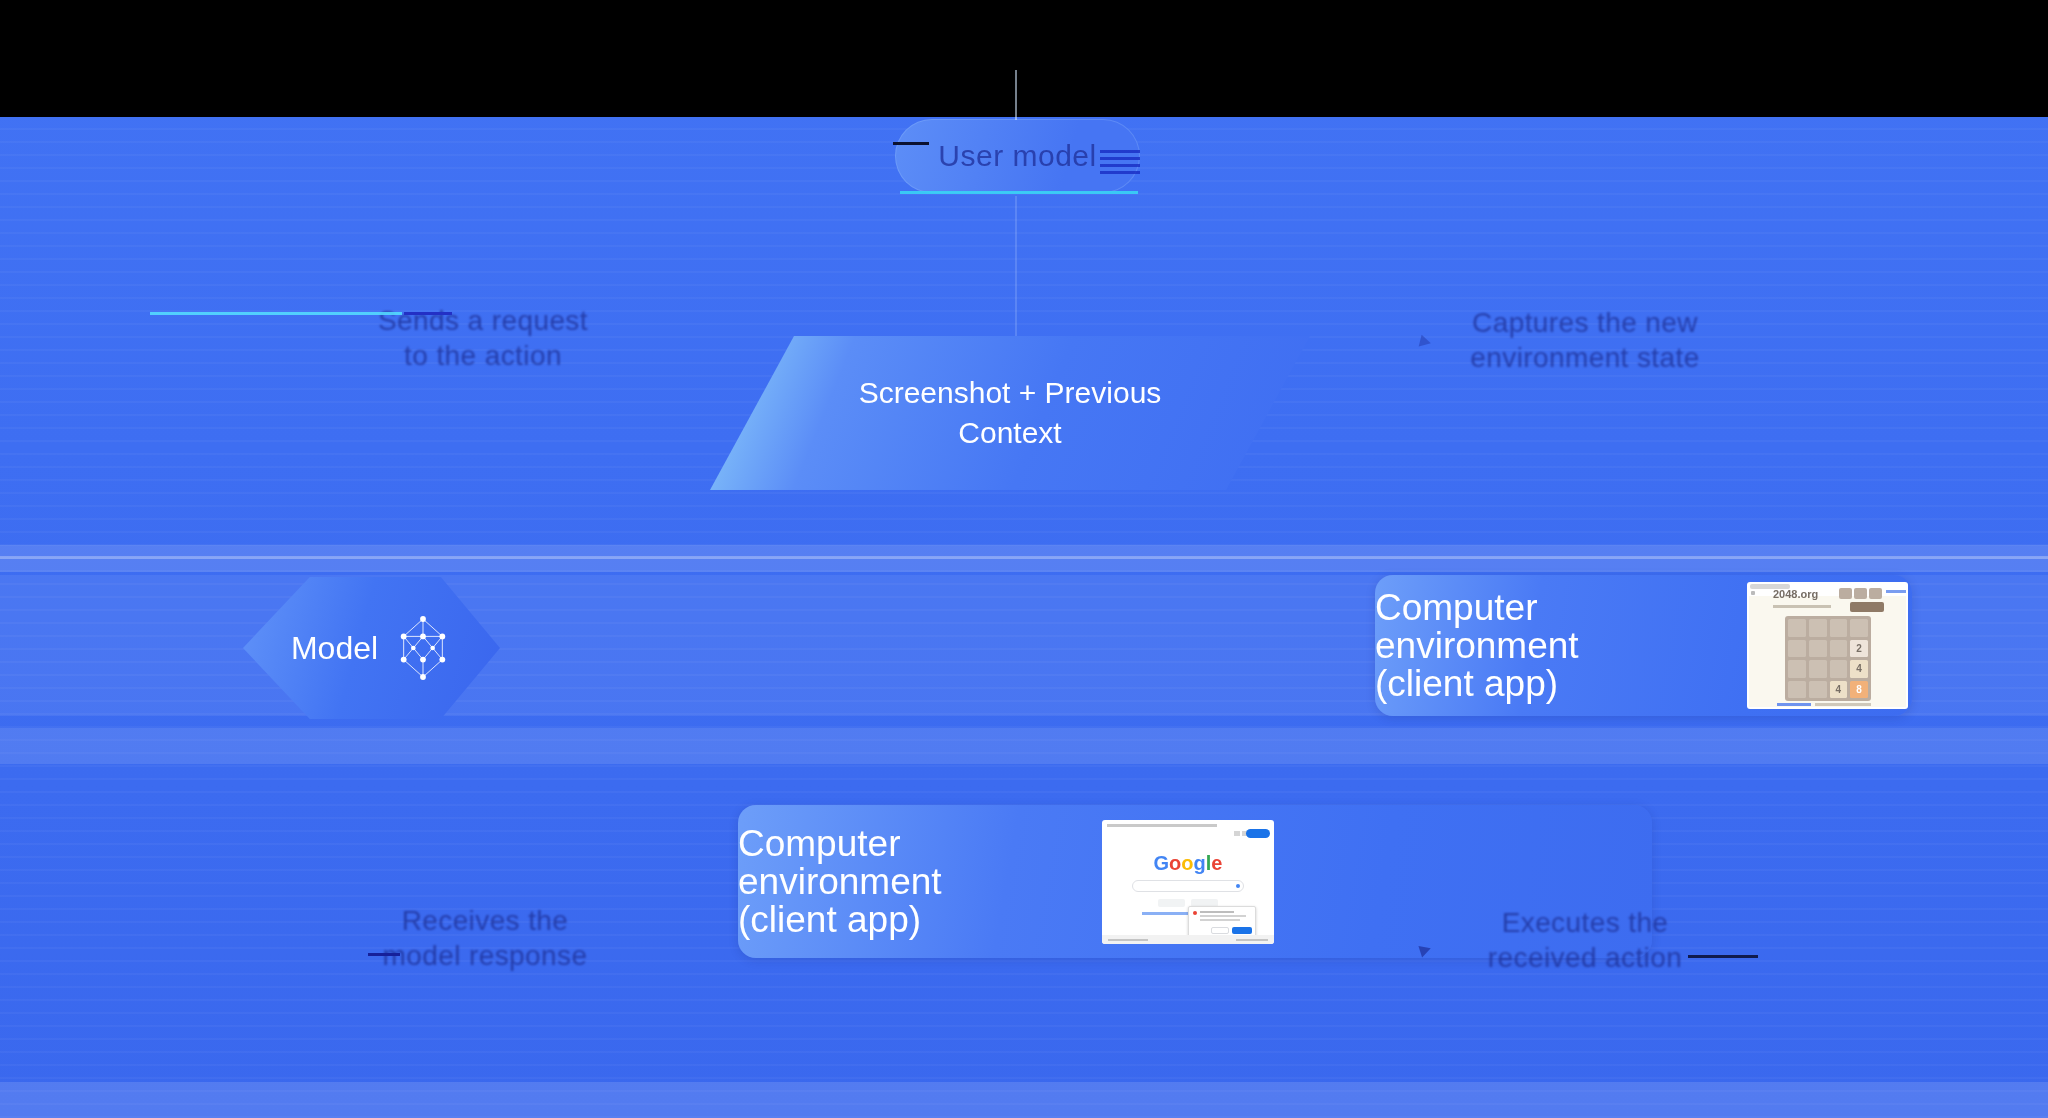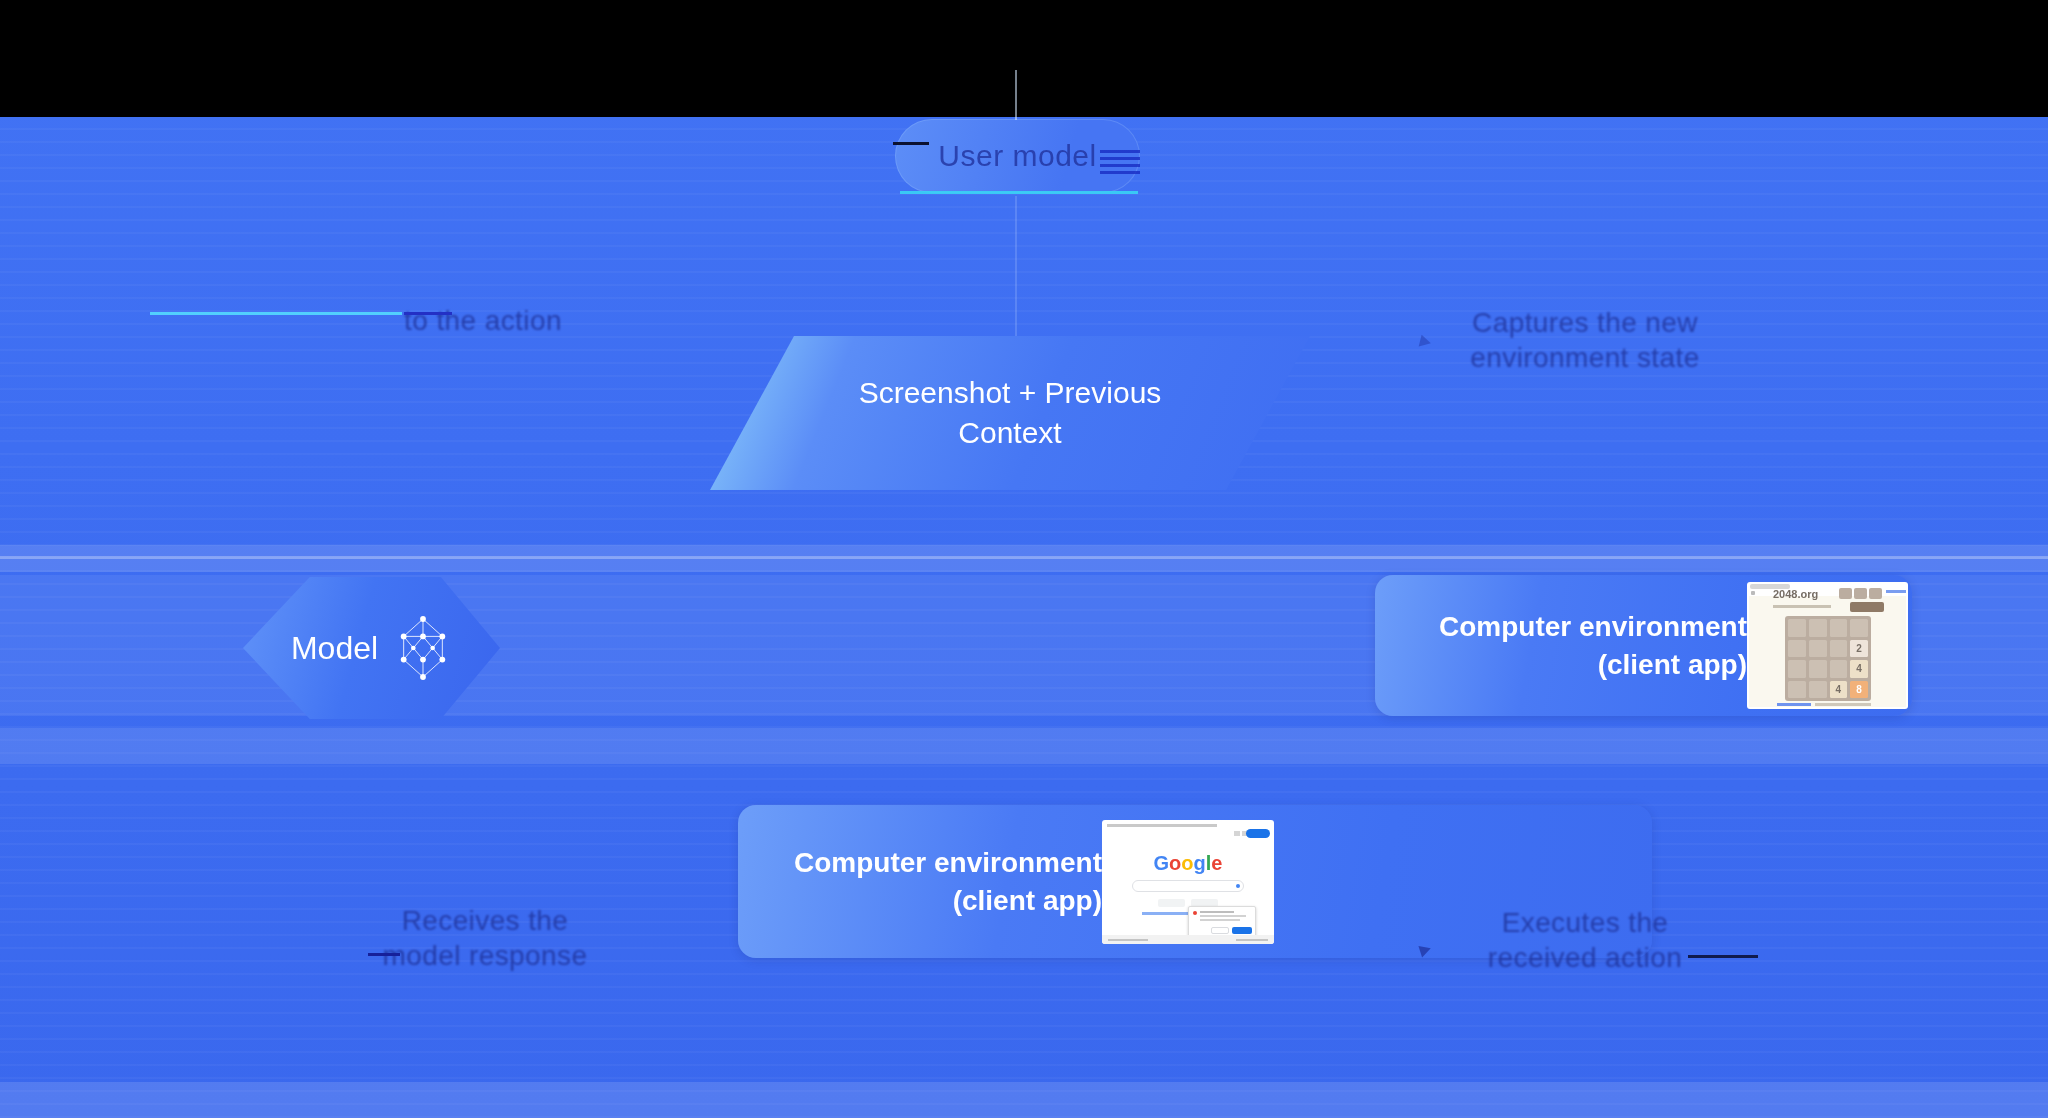--- a/index.html
+++ b/index.html
@@ -48,21 +48,21 @@
          background:linear-gradient(105deg,#6193f8 0%,#4274f3 45%,#3a66ee 100%);
          display:flex;align-items:center;justify-content:center;gap:16px;}
   .model-label{color:#fff;font-size:32px;}
 
   
   .card{z-index:3;border-radius:18px;display:flex;align-items:center;
         background:linear-gradient(100deg,#6d9ef9 0%,#4a7af5 30%,#3f70f3 70%,#3d6cf0 100%);
         box-shadow:0 2px 10px rgba(20,40,120,.18);}
   .card-right{left:1375px;top:575px;width:537px;height:141px;}
   .card-bottom{left:738px;top:805px;width:914px;height:153px;}
-  .card-text{width:372px;text-align:right;color:#fff;font-size:28px;line-height:38px;flex:0 0 auto;font-weight:bold;}
+  .card-text{width:372px;text-align:left;color:#fff;font-size:37px;line-height:38px;flex:0 0 auto;}
   .card-bottom .card-text{width:364px;}
 
   
   .mini{background:#fff;border-radius:3px;overflow:hidden;position:relative;flex:0 0 auto;}
   .mini-2048{width:161px;height:127px;margin-left:0px;}
   .mini-google{width:172px;height:124px;}
 
   
   .m2-tab{position:absolute;left:3px;top:2px;width:40px;height:5px;background:#d7d7d7;border-radius:2px;}
   .m2-dot{position:absolute;left:4px;top:9px;width:4px;height:4px;background:#bbb;border-radius:1px;}
@@ -259,20 +259,21 @@
         <div class="mg-d-b2"></div>
       </div>
       <div class="mg-footer">
         <div class="mg-f-l"></div>
         <div class="mg-f-r"></div>
       </div>
     </div>
   </div>
 
   <div class="abs step step-tl">
+    <div>Sends a request</div>
     <div>to the action</div>
   </div>
   <div class="abs step step-tr">
     <div>Captures the new</div>
     <div>environment state</div>
   </div>
   <div class="abs step step-bl">
     <div>Receives the</div>
     <div>model response</div>
   </div>

